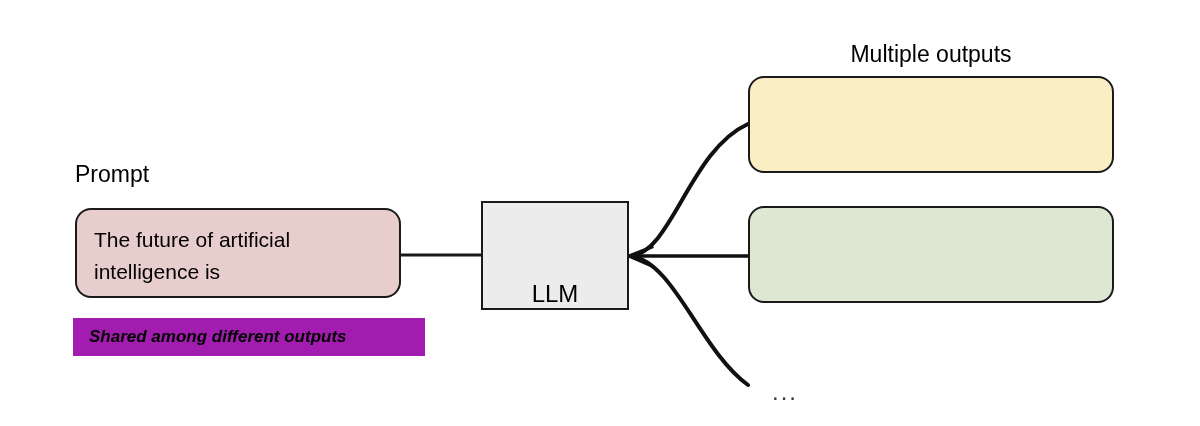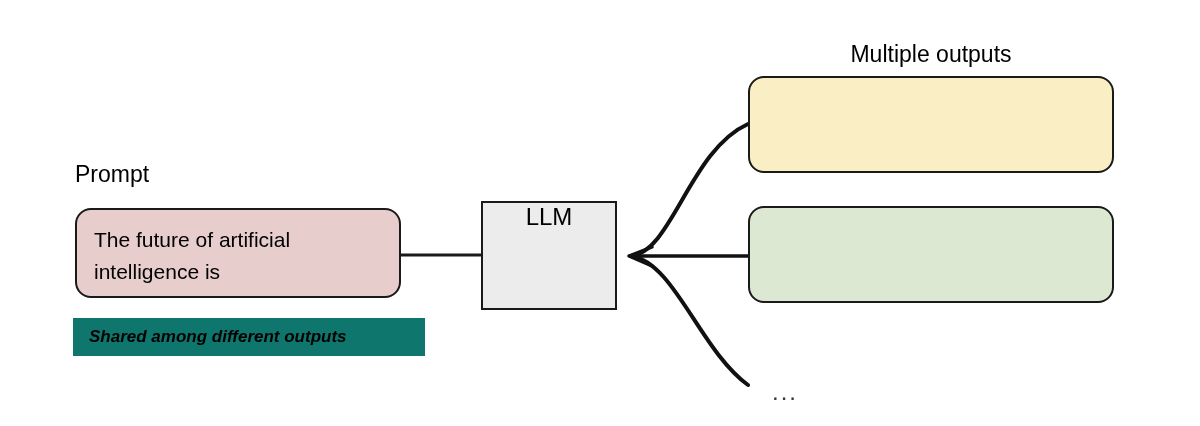--- a/index.html
+++ b/index.html
@@ -71,42 +71,42 @@
     line-height: 32px;
     color: #000000;
   }
 
   #shared-banner {
     position: absolute;
     left: 73px;
     top: 318px;
     width: 352px;
     height: 38px;
-    background: #0f766e;
+    background: #a21caf;
     display: flex;
     align-items: center;
     padding-left: 16px;
     box-sizing: border-box;
   }
   #shared-text {
     font-size: 17px;
     font-style: italic;
     font-weight: bold;
     color: #000000;
     white-space: nowrap;
   }
 
   #llm-box {
     left: 481px;
     top: 201px;
-    width: 136px;
+    width: 148px;
     height: 109px;
     background: #ececec;
     display: flex;
-    align-items: flex-start;
+    align-items: flex-end;
     justify-content: center;
   }
   #llm-label {
     font-size: 24px;
     color: #000000;
   }
 
   #output-box-1 {
     left: 748px;
     top: 76px;

